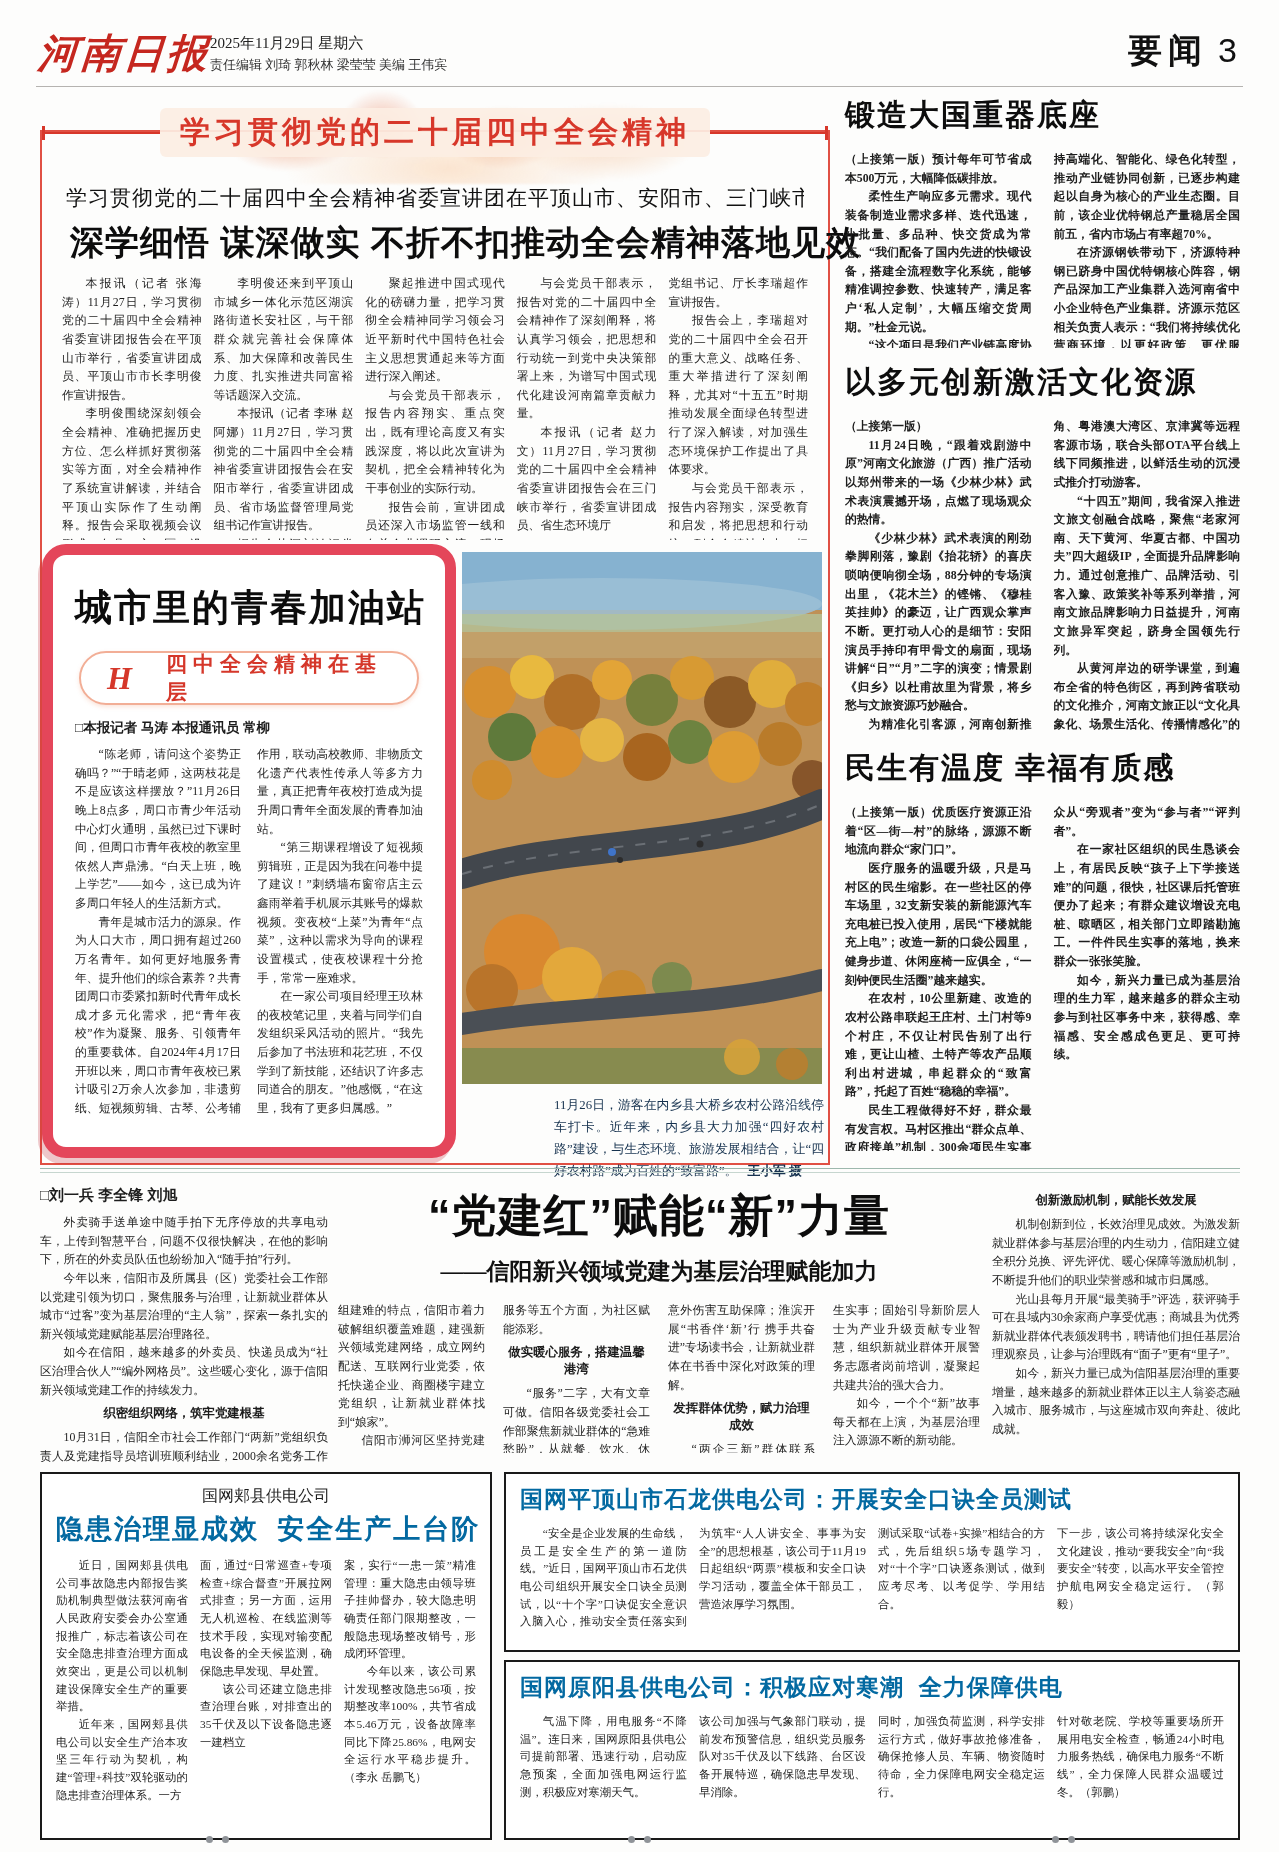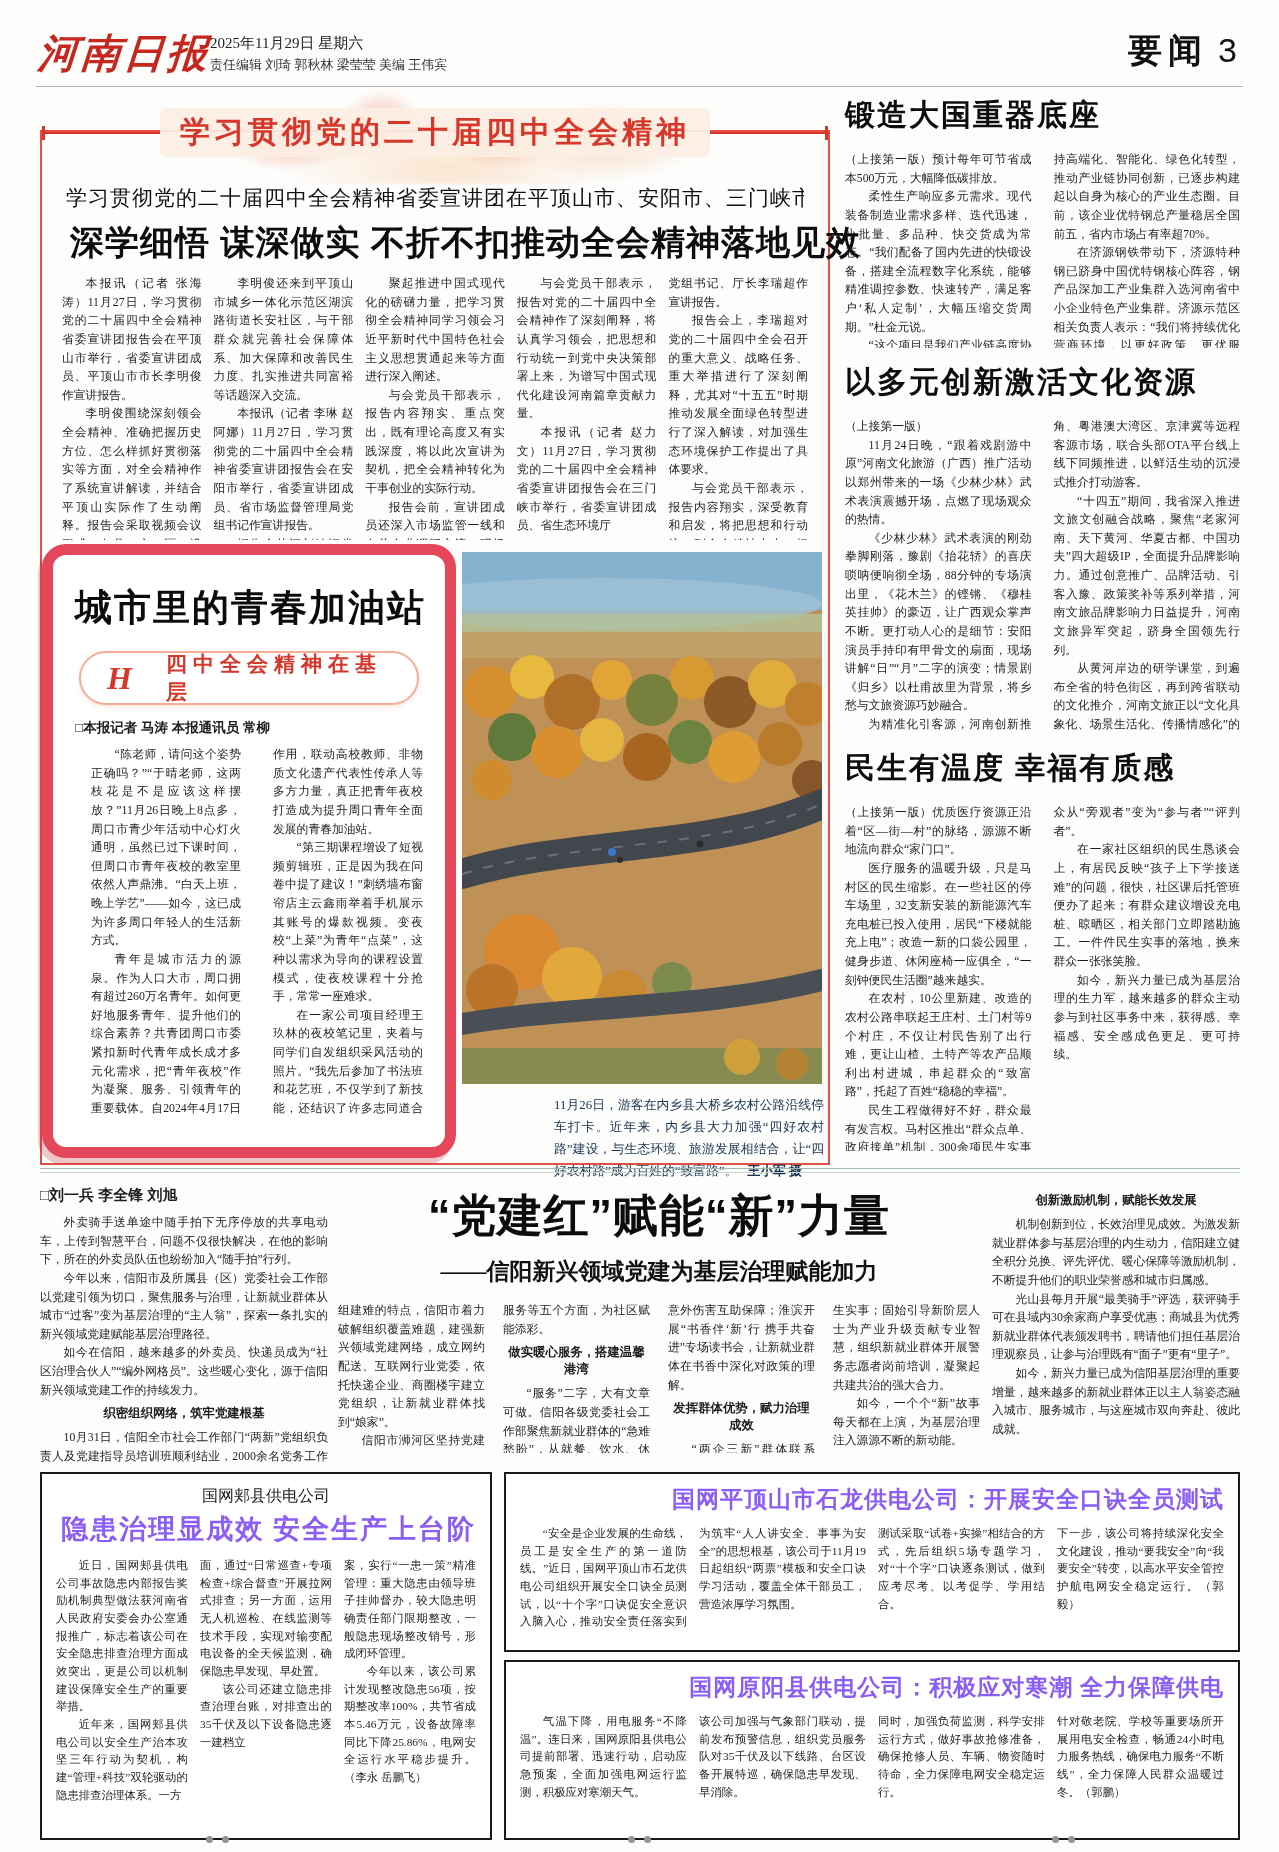--- a/index.html
+++ b/index.html
@@ -53,54 +53,54 @@
     color:#0c0c0c;letter-spacing:2px;white-space:nowrap;}
   .fb-badge{margin:18px 4px 14px 4px;height:50px;border:2px solid #f2ae96;border-radius:30px;
     display:flex;align-items:center;padding:0 26px;box-shadow:0 2px 4px rgba(240,150,110,.25);}
   .fb-badge-logo{font-family:"Liberation Serif",serif;font-style:italic;font-weight:bold;
     font-size:32px;color:#d5372a;margin-right:34px;}
   .fb-badge-text{font-size:21px;font-weight:bold;color:#d5372a;letter-spacing:6px;
     font-family:"Liberation Serif",serif;}
   .fb-byline{margin:10px 0 8px 0;font-size:13.5px;font-weight:bold;
     font-family:"Liberation Sans",sans-serif;}
   .fb-cols{display:flex;gap:16px;}
-  .fb-cols .col{flex:1;height:372px;overflow:hidden;margin-left:16px;}
+  .fb-cols .col{flex:1;height:372px;overflow:hidden;}
   
   .photo-wrap{position:absolute;left:420px;top:420px;width:360px;height:532px;overflow:hidden;
     background:#c09157;}
   .photo-caption{position:absolute;left:512px;top:962px;width:270px;font-size:12.8px;
     line-height:1.72;color:#16324f;text-align:justify;}
   .photo-caption .cap{text-indent:2em;margin:0;display:inline;}
   .photo-caption .credit{font-weight:bold;white-space:nowrap;padding-left:10px;}
   
   .ra{position:absolute;left:845px;width:395px;}
   .ra-headline{font-family:"Liberation Sans",sans-serif;font-weight:900;color:#0d0d0d;
     font-size:30px;letter-spacing:2px;white-space:nowrap;margin:0 0 14px 0;}
-  .ra-cols{display:flex;gap:22px;}
+  .ra-cols{display:flex;gap:22px;font-weight:bold;}
   .ra-cols .col{flex:1;overflow:hidden;}
   
   .section-divider{position:absolute;left:40px;top:1168px;width:1200px;height:3px;
     border-top:1px solid #9db8ad;border-bottom:1px solid #c6d6cf;}
   
   .pf-left{position:absolute;left:40px;top:1186px;width:288px;height:276px;overflow:hidden;}
   .pf-byline{font-size:15px;font-weight:bold;font-family:"Liberation Sans",sans-serif;margin:0 0 8px 0;}
   .pf-mid{position:absolute;left:338px;top:1186px;width:642px;height:276px;}
   .pf-headline{text-align:center;font-family:"Liberation Sans",sans-serif;font-size:45px;
     font-weight:900;color:#0c0c0c;margin:0;letter-spacing:1px;white-space:nowrap;}
   .pf-subheadline{text-align:center;font-size:23px;font-weight:bold;color:#111;margin:10px 0 14px 0;
     font-family:"Liberation Serif",serif;white-space:nowrap;}
   .pf-mid-cols{display:flex;gap:18px;height:152px;}
   .pf-mid-cols .col{flex:1;overflow:hidden;}
   .pf-right{position:absolute;left:992px;top:1186px;width:248px;height:276px;overflow:hidden;}
   
   .nbox{position:absolute;border:2px solid #1a1a1a;background:#fff;box-sizing:border-box;
     padding:10px 14px;}
   .nbox-org{text-align:center;font-size:16px;font-weight:normal;margin:2px 0 4px 0;}
-  .nbox-headline{text-align:right;font-family:Liberation Serif, serif;font-weight:900;
-    color:#8b5cf6;margin:0 0 10px 0;white-space:nowrap;}
+  .nbox-headline{text-align:left;font-family:Liberation Mono, monospace;font-weight:900;
+    color:#0369a1;margin:0 0 10px 0;white-space:nowrap;}
   .nbox1-headline{font-size:27px;letter-spacing:2px;}
   .nbox23-headline{font-size:23px;letter-spacing:1px;}
   .nbox-cols{display:flex;gap:12px;}
   .nbox-cols .col{flex:1;overflow:hidden;}
   .nbox .para{font-size:11.4px;line-height:1.55;}
   
   .footer-dots{position:absolute;left:0;top:1836px;width:100%;height:12px;}
   .dot-pair{position:absolute;display:flex;gap:9px;}
   .dot{width:7px;height:7px;border-radius:50%;background:#8f9398;}
 </style>

